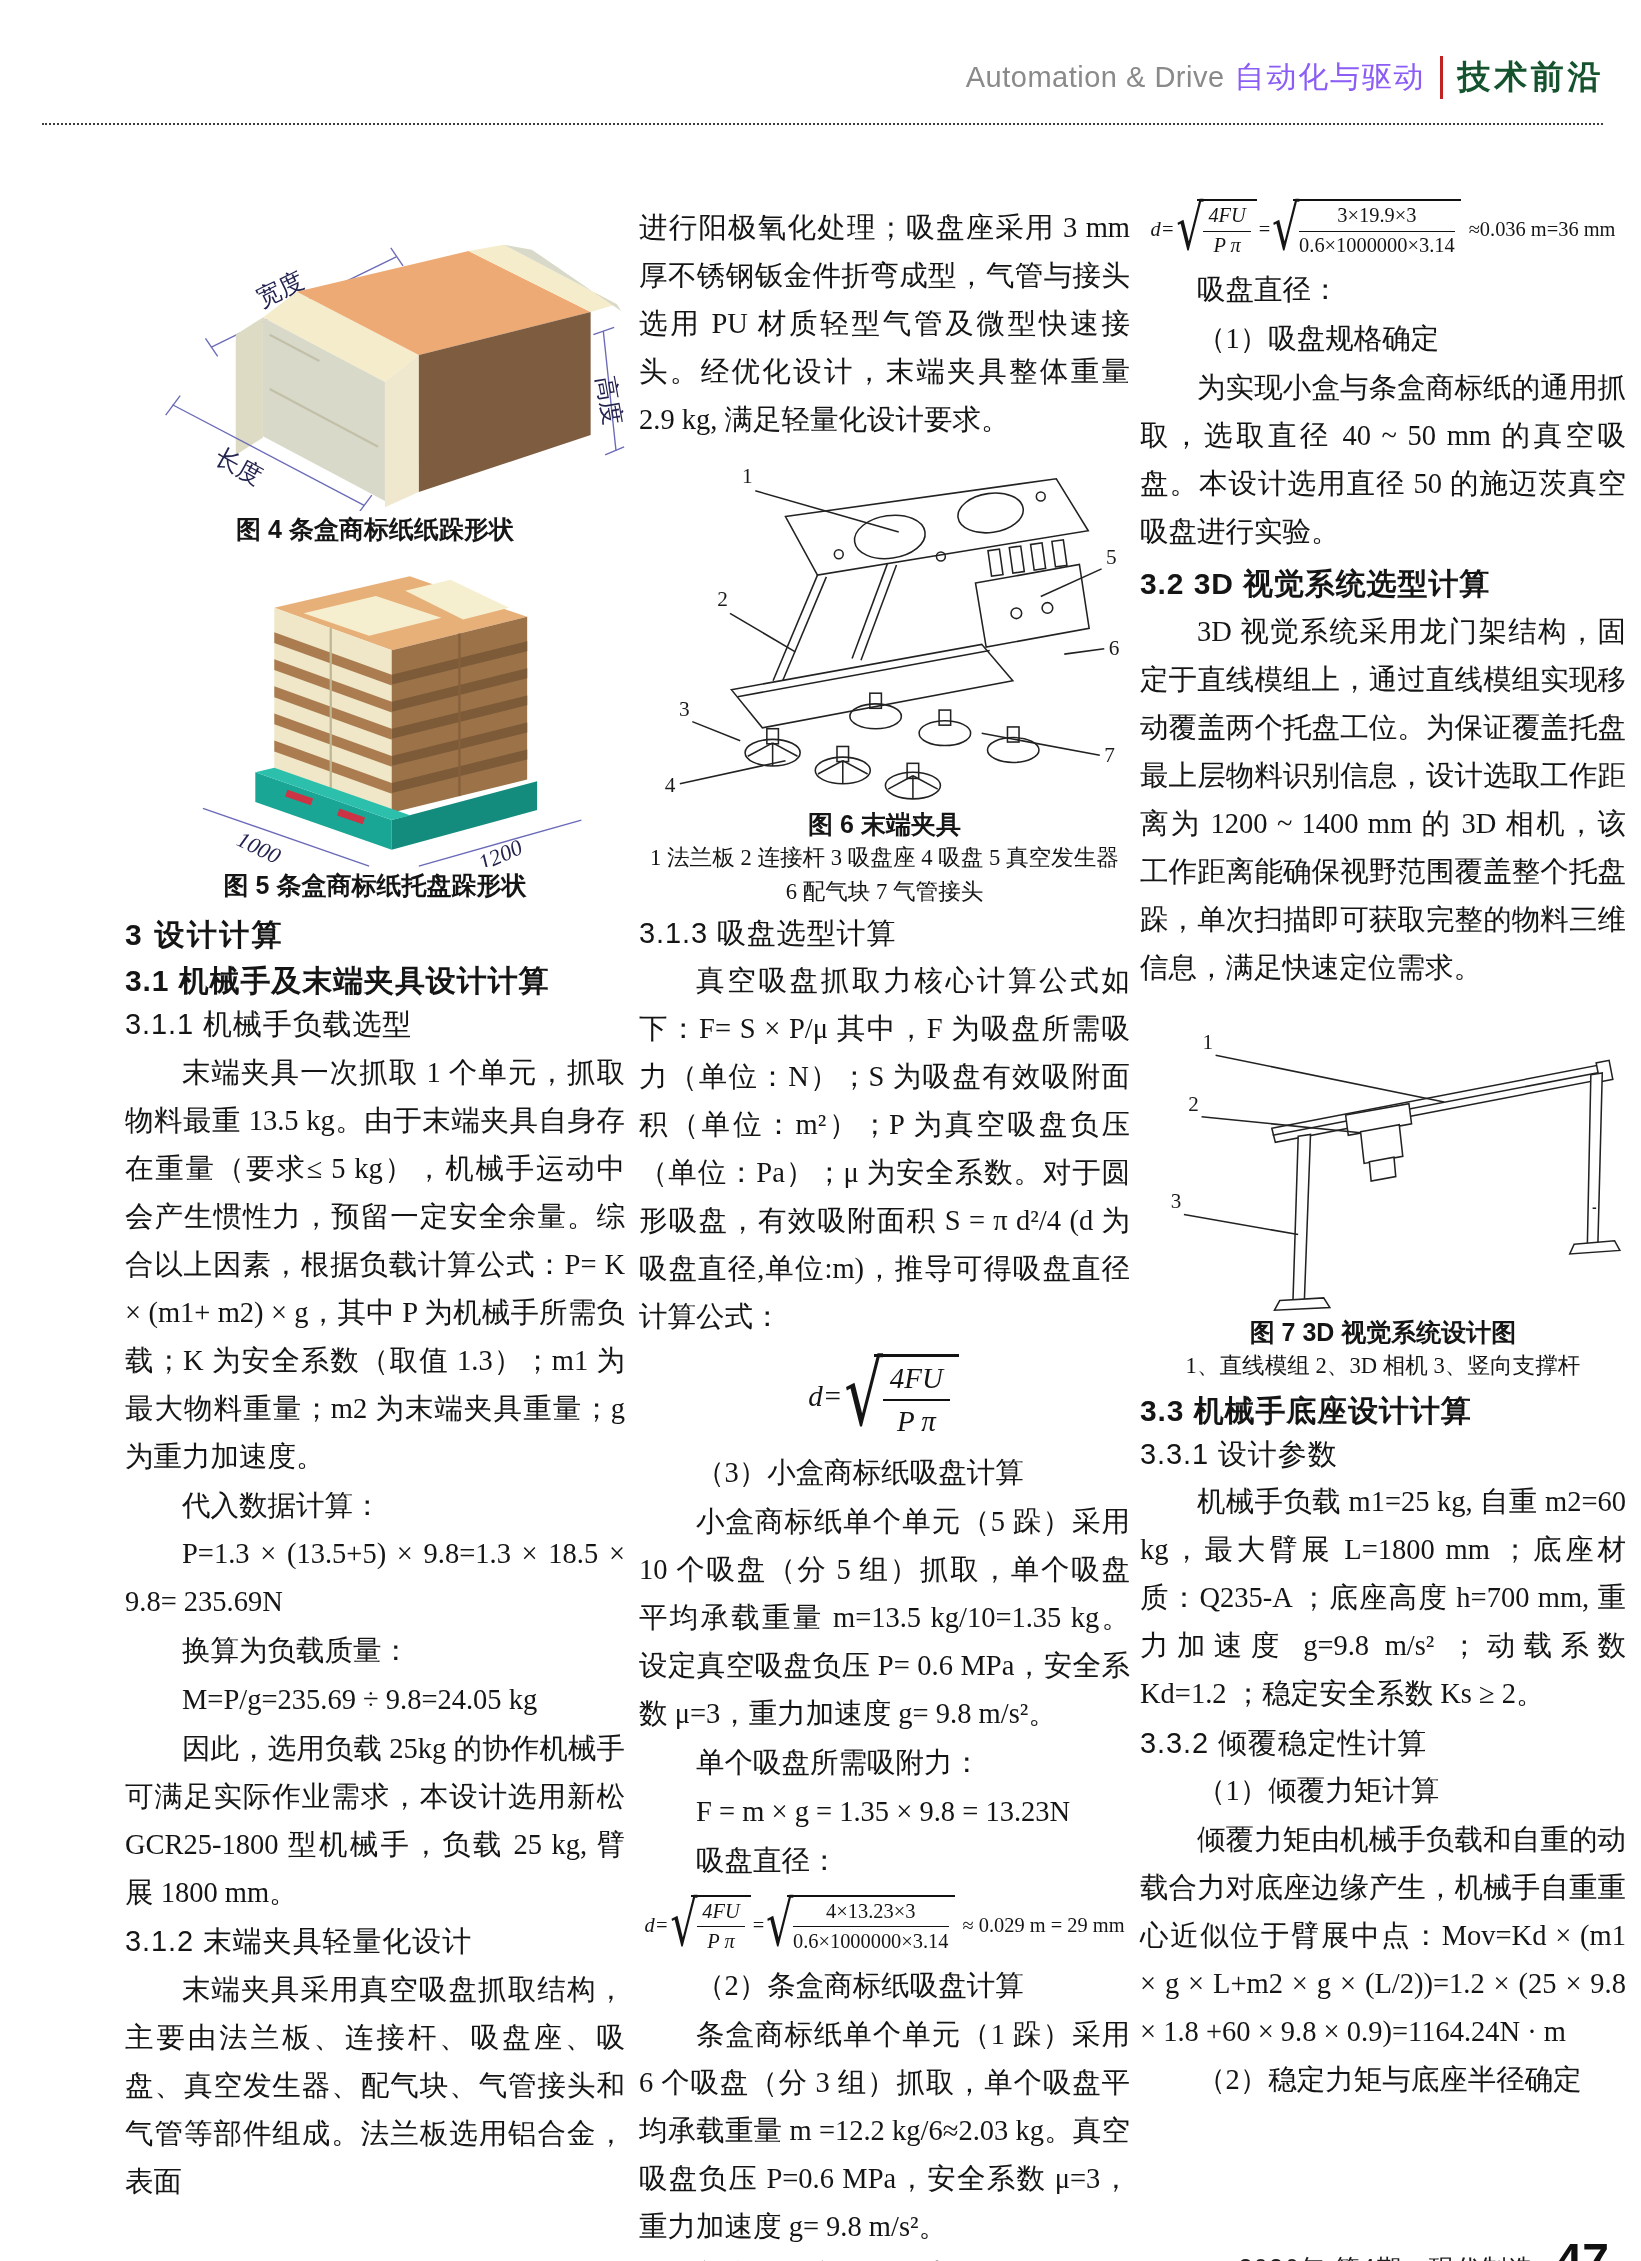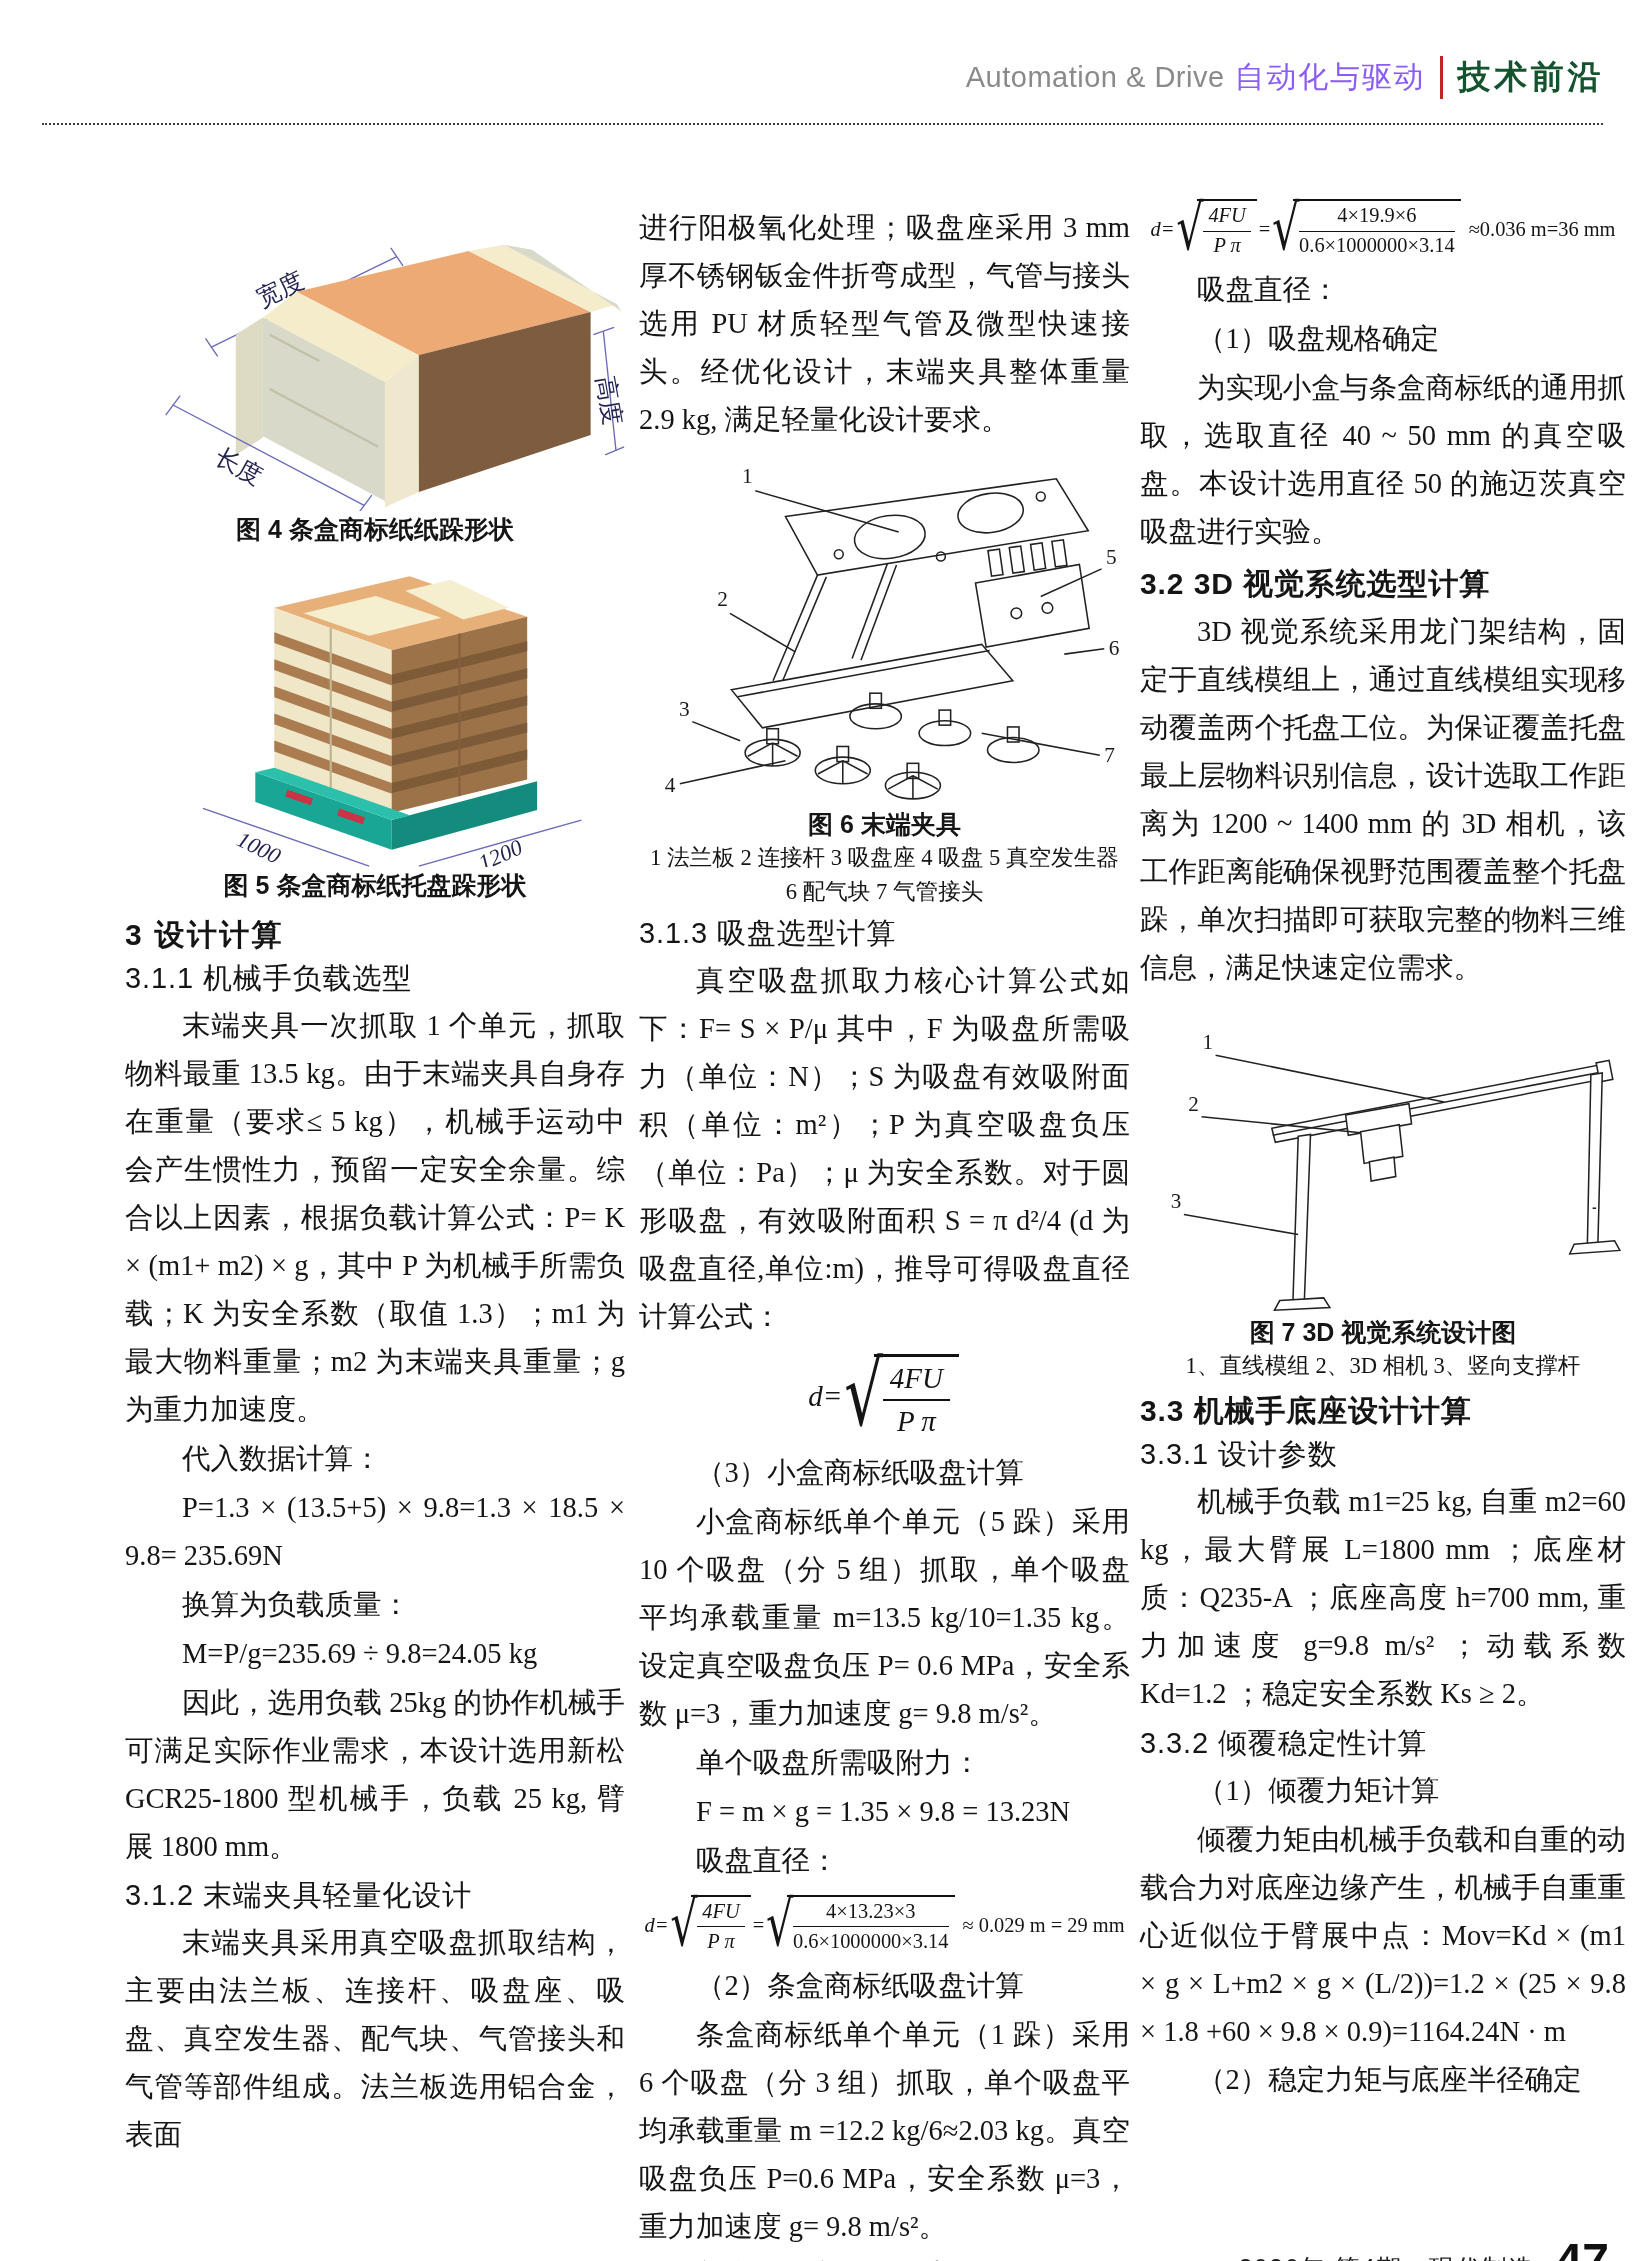--- a/index.html
+++ b/index.html
@@ -150,20 +150,21 @@
           <line class="ln" x1="172" y1="572" x2="540" y2="700"></line>
           <text class="dim" font-size="50" font-style="italic" transform="rotate(26 300 662)" x="245" y="678">1000</text>
           <line class="ln" x1="650" y1="700" x2="1010" y2="598"></line>
           <text class="dim" font-size="50" font-style="italic" transform="rotate(-24 840 672)" x="780" y="688">1200</text>
         </g>
       </svg>
       <div class="figcap">图 5  条盒商标纸托盘跺形状</div>
     </div>
 
     <div class="h-big">3  设计计算</div>
+    <div class="h-mid">3.1  机械手及末端夹具设计计算</div>
     <div class="h-sub">3.1.1  机械手负载选型</div>
 
     <p class="ind">末端夹具一次抓取 1 个单元，抓取物料最重 13.5 kg。由于末端夹具自身存在重量（要求≤ 5 kg），机械手运动中会产生惯性力，预留一定安全余量。综合以上因素，根据负载计算公式：P= K × (m1+ m2) × g，其中 P 为机械手所需负载；K 为安全系数（取值 1.3）；m1 为最大物料重量；m2 为末端夹具重量；g 为重力加速度。</p>
     <p class="ind">代入数据计算：</p>
     <p class="ind">P=1.3 × (13.5+5) × 9.8=1.3 × 18.5 × 9.8= 235.69N</p>
     <p class="ind">换算为负载质量：</p>
     <p class="ind">M=P/g=235.69 ÷ 9.8=24.05 kg</p>
     <p class="ind">因此，选用负载 25kg 的协作机械手可满足实际作业需求，本设计选用新松 GCR25-1800 型机械手，负载 25 kg, 臂展 1800 mm。</p>
     <div class="h-sub">3.1.2  末端夹具轻量化设计</div>
     <p class="ind">末端夹具采用真空吸盘抓取结构，主要由法兰板、连接杆、吸盘座、吸盘、真空发生器、配气块、气管接头和气管等部件组成。法兰板选用铝合金，表面</p>
@@ -312,21 +313,21 @@
           <span class="fn it">4FU</span>
           <span class="fd it">P π</span>
         </span>
           </span>
       </span>
       <span>=</span>
       <span class="sqrt">
         <span class="rsign">√</span>
         <span class="rbody">
             <span class="frac">
-          <span class="fn">4×19.9×6</span>
+          <span class="fn">3×19.9×3</span>
           <span class="fd">0.6×1000000×3.14</span>
         </span>
           </span>
       </span>
       <span class="f-res">≈0.036 m=36 mm</span>
     </div>
 
     <p class="ind">吸盘直径：</p>
     <p class="ind">（1）吸盘规格确定</p>
     <p class="ind">为实现小盒与条盒商标纸的通用抓取，选取直径 40 ~ 50 mm 的真空吸盘。本设计选用直径 50 的施迈茨真空吸盘进行实验。</p>

